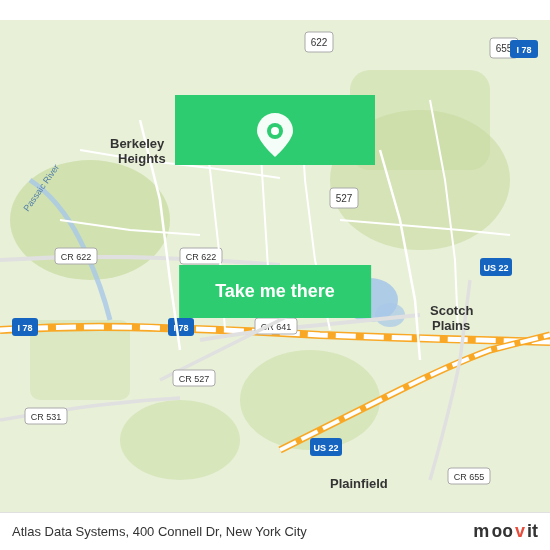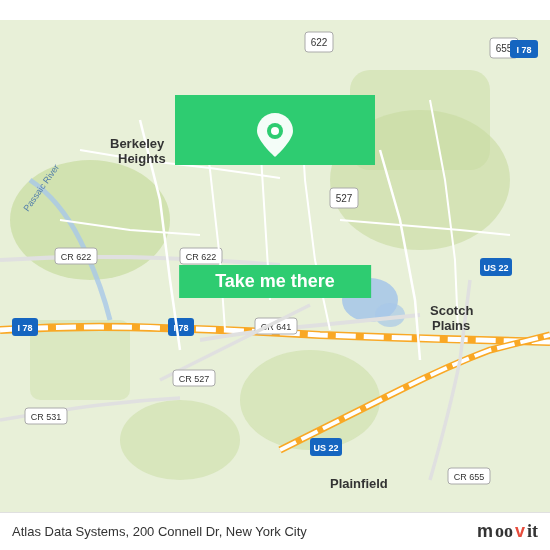--- a/index.html
+++ b/index.html
@@ -74,21 +74,21 @@
 
     
     #take-me-there-btn {
       position: absolute;
       top: 170px;
       left: 50%;
       transform: translateX(-50%);
       background: #2ecc71;
       color: white;
       border: none;
-      padding: 6px 36px;
+      padding: 16px 36px;
       font-size: 18px;
       font-weight: bold;
       cursor: pointer;
       z-index: 20;
       white-space: nowrap;
       min-width: 180px;
       text-align: center;
     }
 
     
@@ -211,22 +211,22 @@
         <path d="M18 0 C8.06 0 0 8.06 0 18 C0 28 18 44 18 44 C18 44 36 28 36 18 C36 8.06 27.94 0 18 0Z" fill="white" opacity="0.95"></path>
         <circle cx="18" cy="18" r="8" fill="#2ecc71"></circle>
         <circle cx="18" cy="18" r="4" fill="white"></circle>
       </svg>
     </div>
     <button id="take-me-there-btn" style="background: rgb(46, 204, 113); color: rgb(255, 255, 255);">Take me there</button>
   </div>
 
 
   <div id="bottom-bar">
-    <span id="address-text">Atlas Data Systems, 200 Connell Dr, New York City</span>
+    <span id="address-text">Atlas Data Systems, 400 Connell Dr, New York City</span>
     <div id="moovit-logo">
       <span class="moovit-m moovit-oo" style="font-size:18px;font-weight:bold;color:#333;font-family:Arial;">m</span>
-      <span class="moovit-oo" style="font-size:18px;font-weight:bold;color:#333;font-family:Liberation Serif, serif;">oo</span>
+      <span class="moovit-oo" style="font-size:18px;font-weight:bold;color:#333;font-family:Liberation Mono, monospace;">oo</span>
       <span class="moovit-v" style="font-size:18px;font-weight:bold;color:#e74c3c;font-family:Arial;">v</span>
-      <span class="moovit-it" style="font-size:18px;font-weight:bold;color:#333;font-family:Liberation Serif, serif;">it</span>
+      <span class="moovit-it" style="font-size:18px;font-weight:bold;color:#333;font-family:Liberation Sans, sans-serif;">it</span>
     </div>
   </div>
 
 </div>
 
 </body></html>

